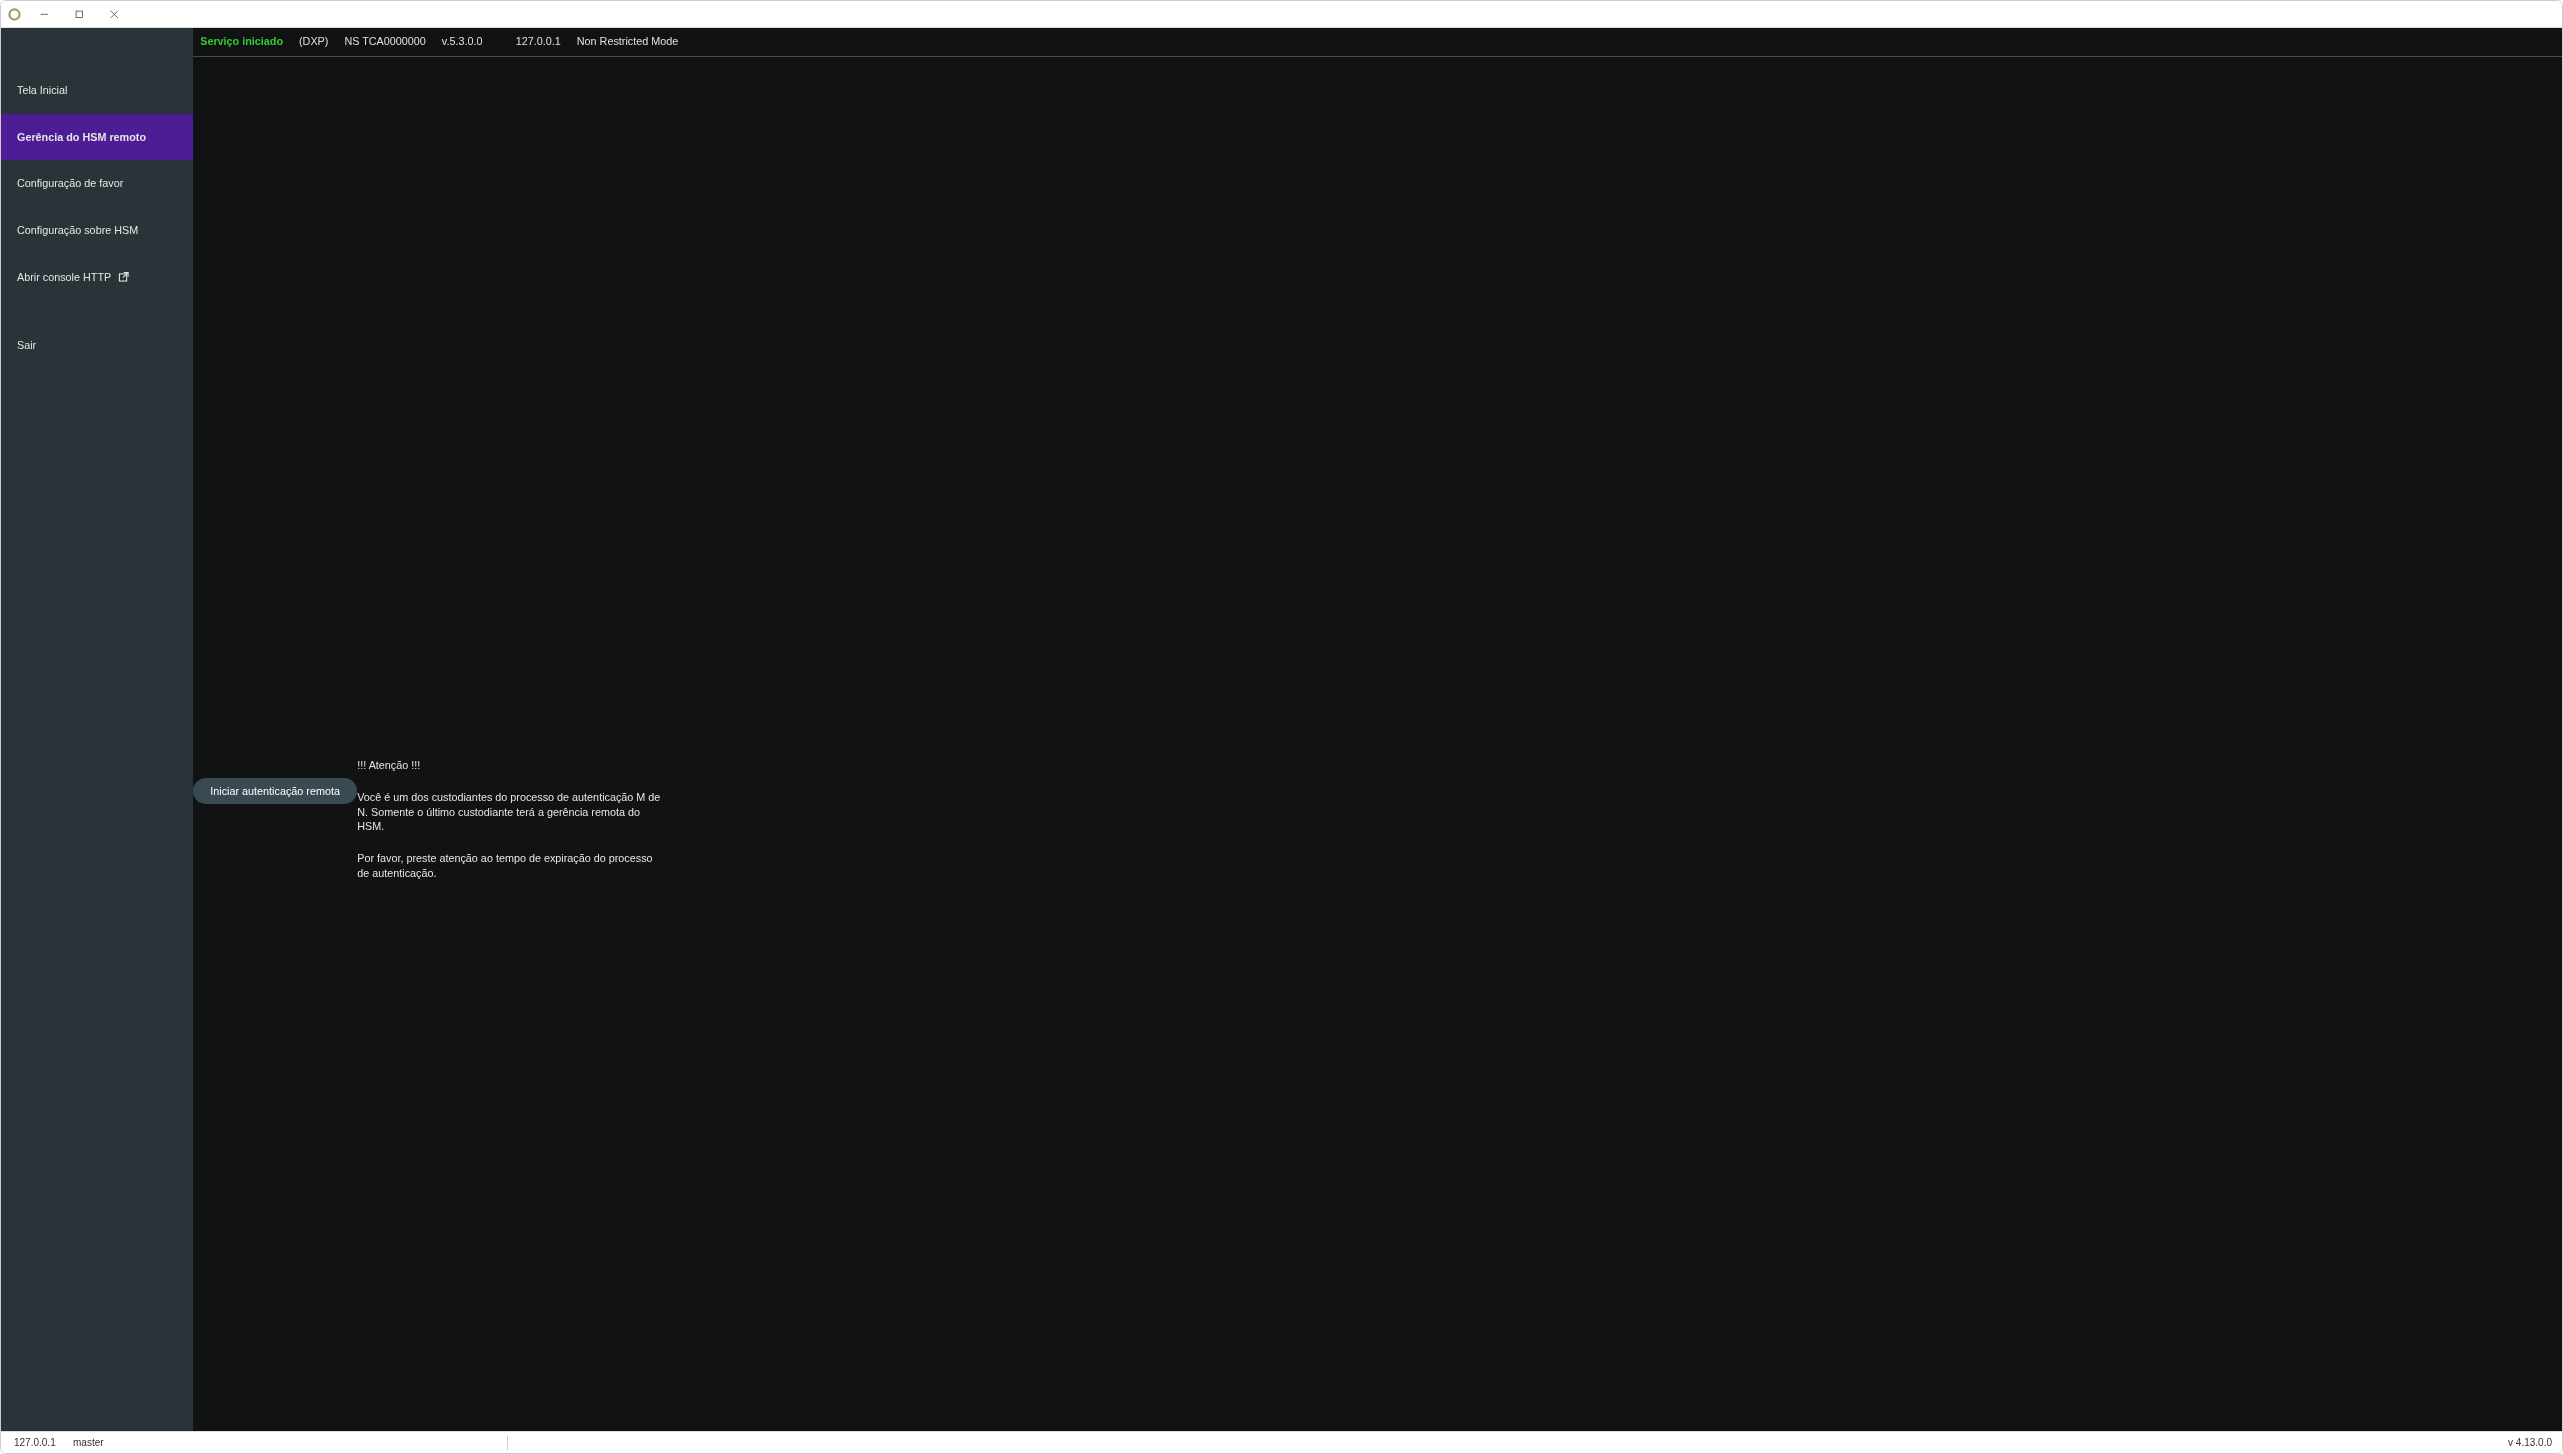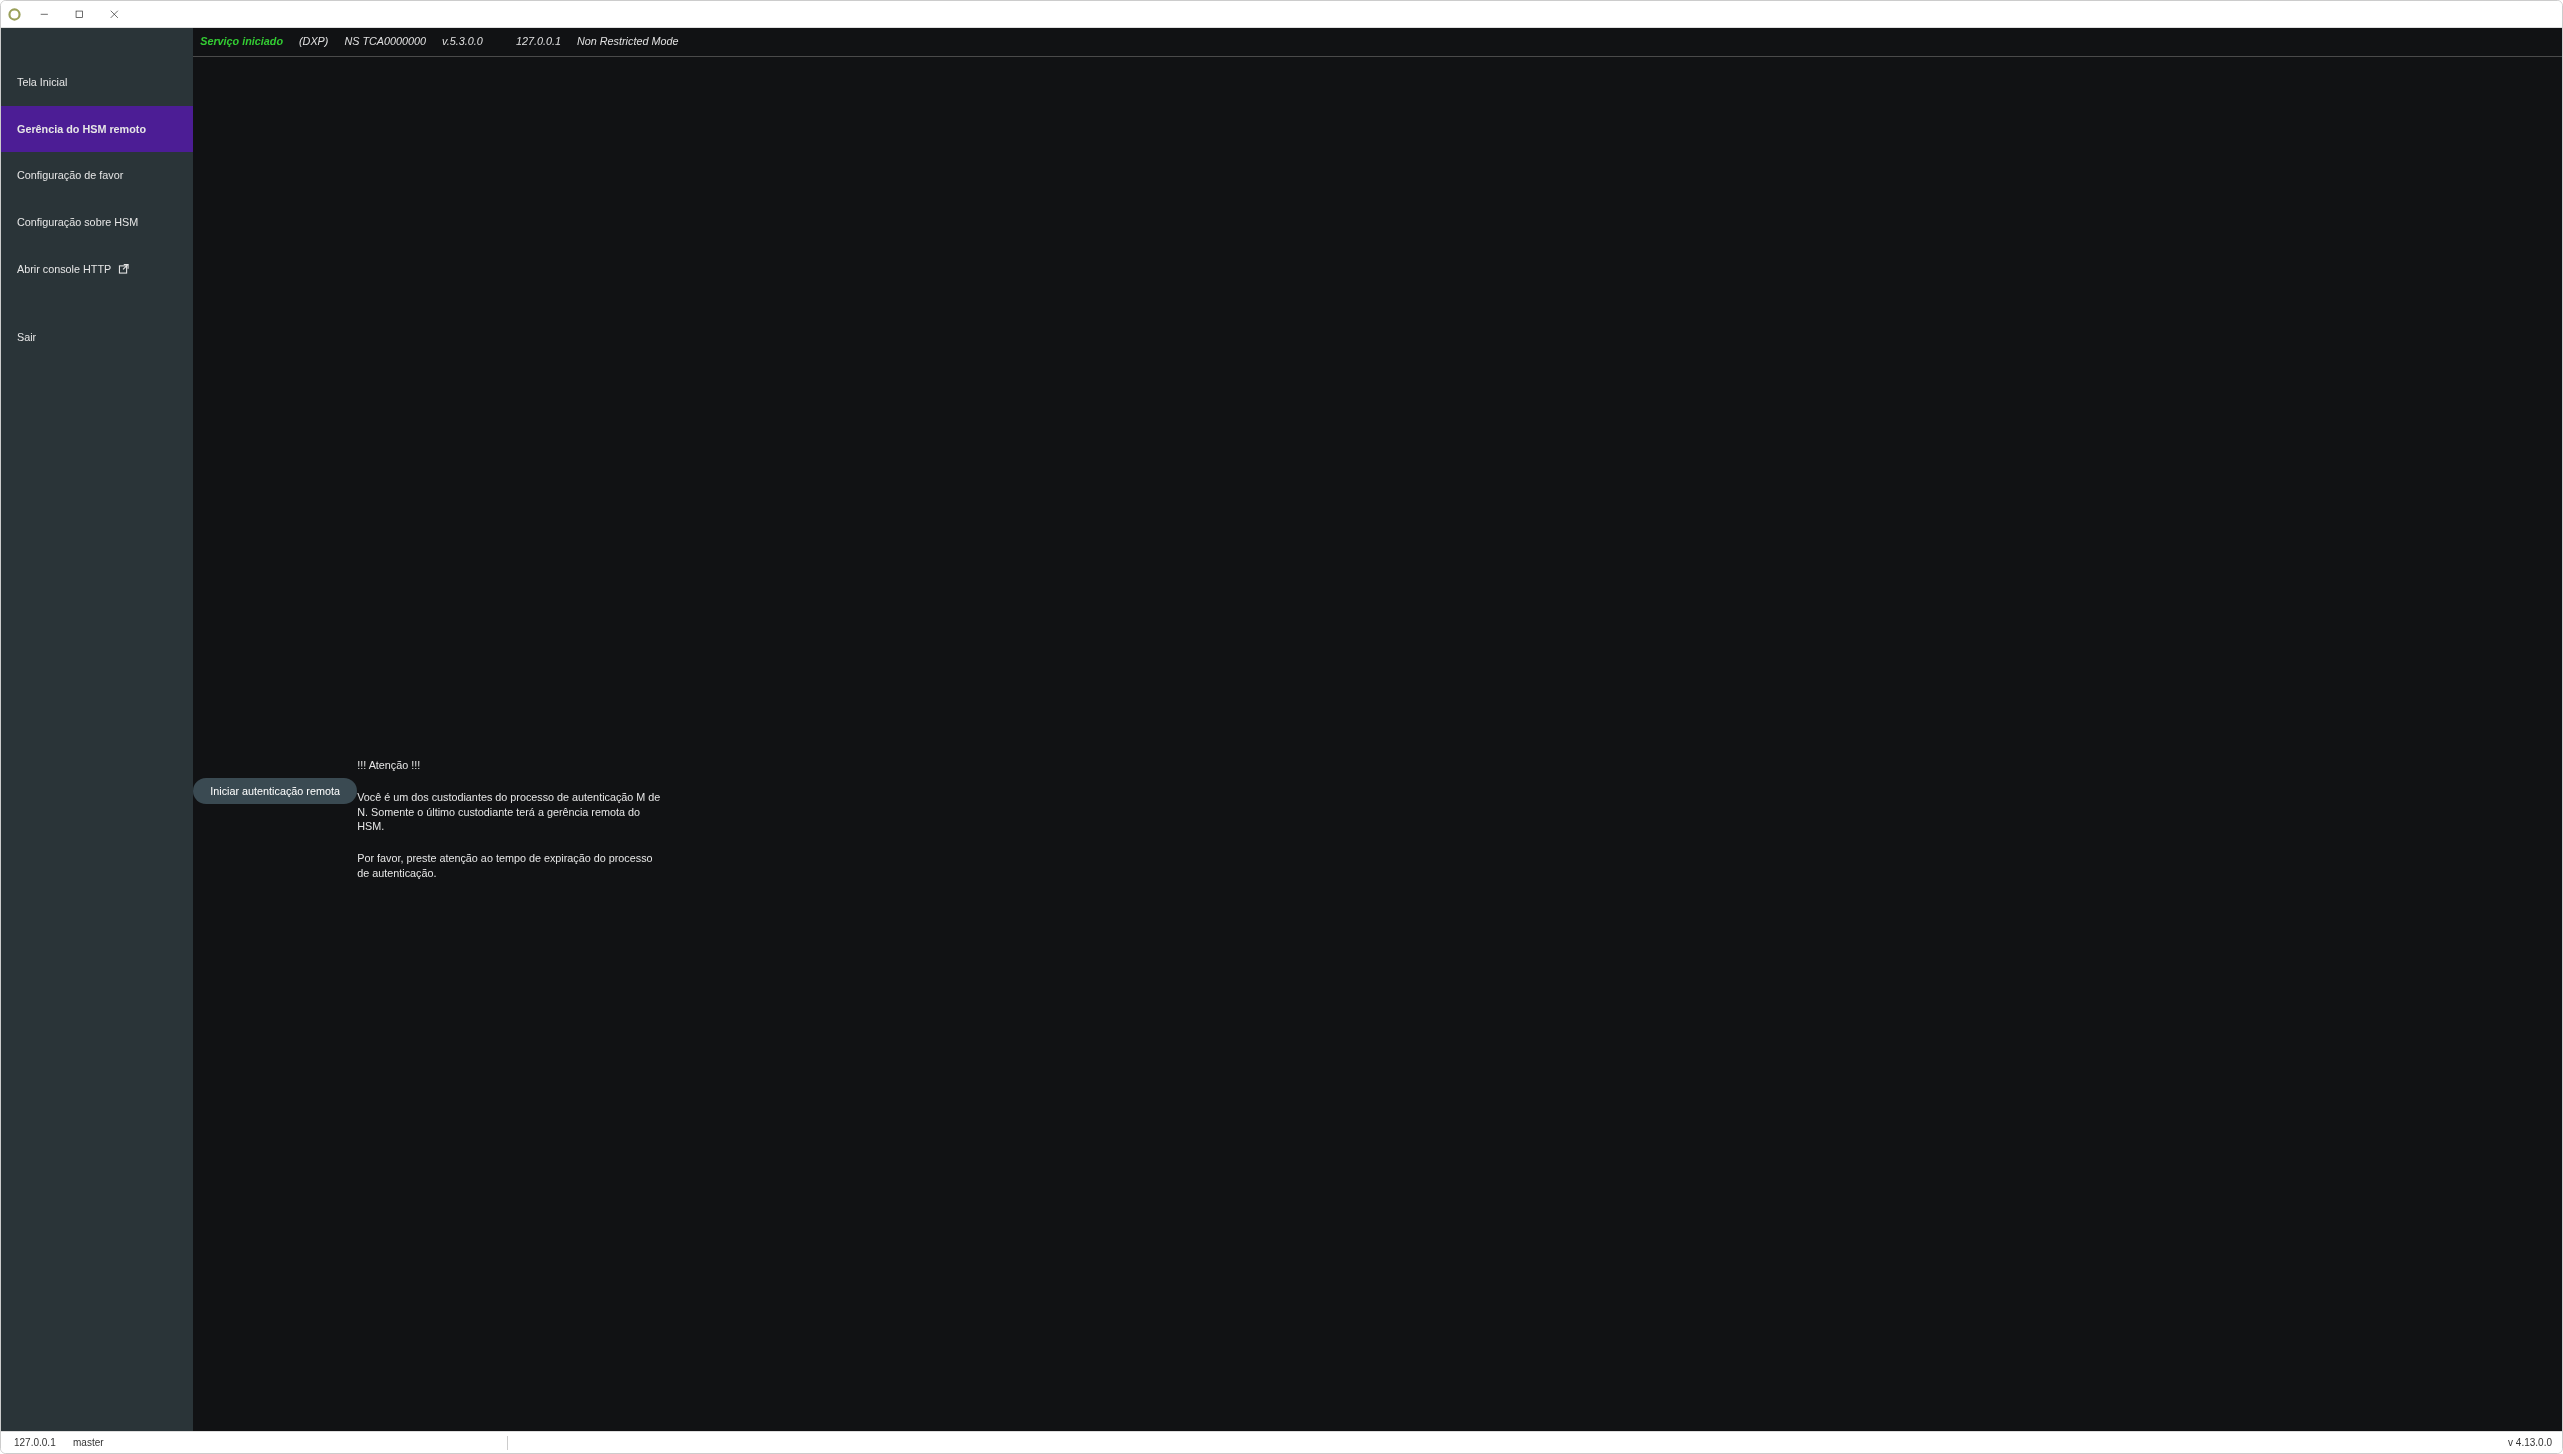--- a/index.html
+++ b/index.html
@@ -52,21 +52,21 @@
       flex: 1;
       display: flex;
       min-height: 0;
       background: #111214;
     }
     .sidebar {
       width: 192px;
       background: #2a3438;
       display: flex;
       flex-direction: column;
-      padding-top: 31px;
+      padding-top: 39px;
       color: #e6e6e6;
     }
     .sidebar-item {
       padding: 17.3px 16px;
       font-size: 10.8px;
       cursor: pointer;
       display: flex;
       align-items: center;
       gap: 7.2px;
     }
@@ -88,21 +88,20 @@
       color: #e6e6e6;
       min-width: 0;
     }
     .top-status {
       display: flex;
       align-items: center;
       gap: 16px;
       padding: 7.2px 7.2px 8.6px 7.2px;
       border-bottom: 0.7px solid #4a4a4a;
       font-size: 10.8px;
-      font-style: italic;
     }
     .status-primary { color: #33cc33; font-weight: 600; }
     .status-seg { color: #e0e0e0; }
     .status-seg.ip { margin-left: 17.3px; }
     .main-content {
       flex: 1;
       display: flex;
       flex-direction: row;
       align-items: center;
       padding-top: 94px;

